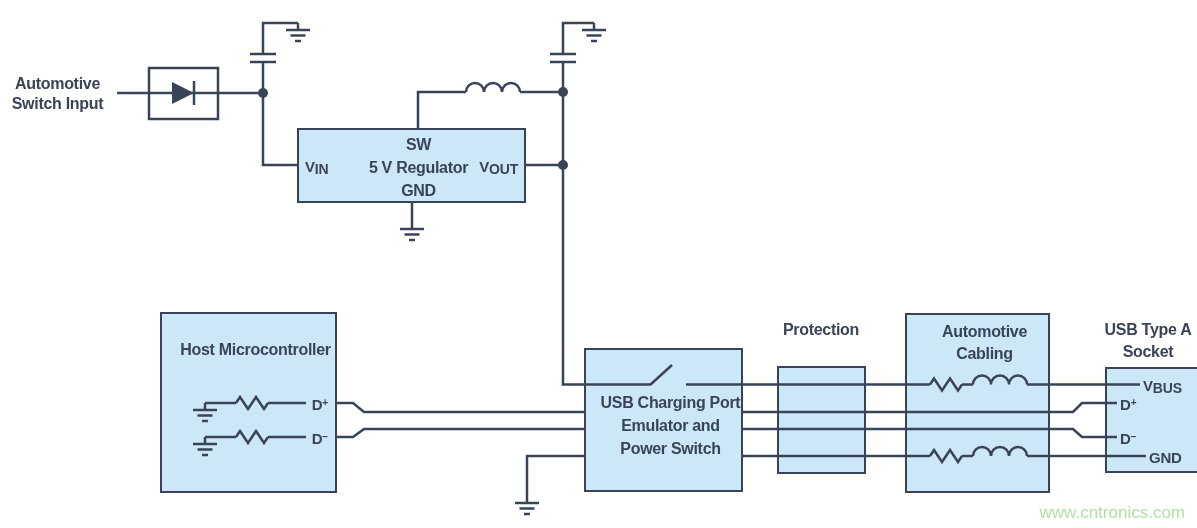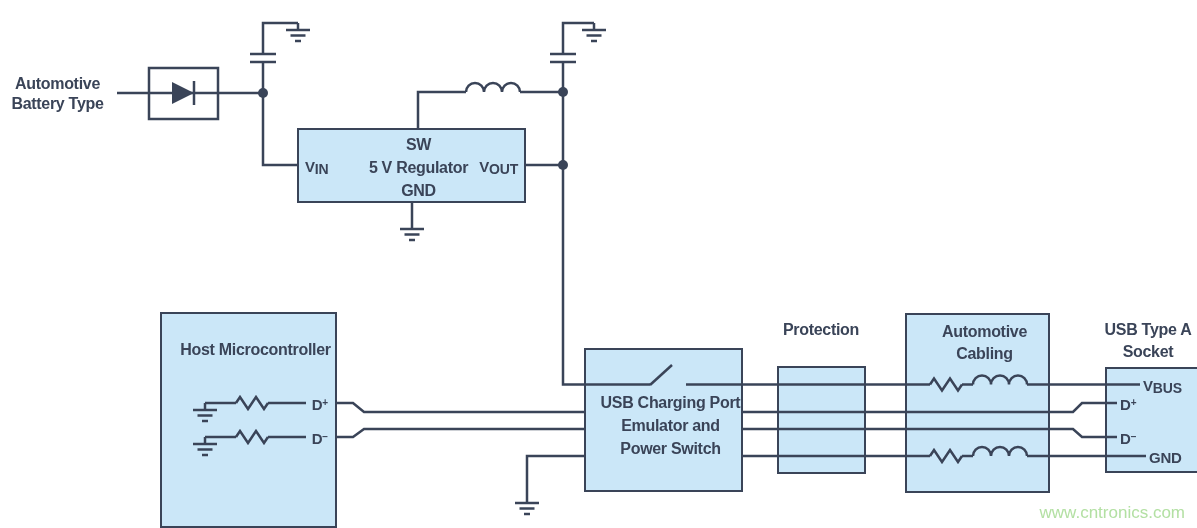--- a/index.html
+++ b/index.html
@@ -38,21 +38,21 @@
 <div id="stage">
 
   <div class="blk" style="left:297px;top:128px;width:229px;height:75px;">
     <div class="ct" style="top:6px">SW</div>
     <div class="ct" style="top:29px">5 V Regulator</div>
     <div class="ct" style="top:52px">GND</div>
     <div class="pin" style="left:6px;top:29px"><span>V</span><sub>IN</sub></div>
     <div class="pin" style="right:6px;top:29px"><span>V</span><sub>OUT</sub></div>
   </div>
 
-  <div class="blk" style="left:160px;top:312px;width:177px;height:216px;padding-left:32px;">
+  <div class="blk" style="left:160px;top:312px;width:177px;height:181px;padding-left:32px;">
     <div class="ct" style="top:27px">Host Microcontroller</div>
     <div class="pin" style="right:7px;top:83px"><span>D</span><sup>+</sup></div>
     <div class="pin" style="right:7px;top:117px"><span>D</span><sup>−</sup></div>
   </div>
 
   <div class="blk" style="left:584px;top:348px;width:159px;height:144px;">
     <div class="ct" style="top:67px">Emulator and</div>
     <div class="ct" style="top:44px">USB Charging Port</div>
     <div class="ct" style="top:90px">Power Switch</div>
   </div>
@@ -162,21 +162,21 @@
       <path class="w" d="M743,456 H930"></path>
       <use href="#res" x="930" y="456"></use>
       <path class="w" d="M962,456 H973"></path>
       <use href="#ind" x="973" y="456"></use>
       <path class="w" d="M1027,456 H1146"></path>
     </g>
   </svg>
 
   <div class="lbl t" style="left:0;top:74px;width:115px;line-height:20px;">
     <div>Automotive</div>
-    <div>Battery Type</div>
+    <div>Switch Input</div>
   </div>
 
   <div class="lbl t" style="left:741px;top:319px;width:160px;line-height:21.5px;">
     <div>Protection</div>
   </div>
 
   <div class="lbl t" style="left:1085px;top:319px;width:126px;line-height:21.5px;">
     <div>USB Type A</div>
     <div>Socket</div>
   </div>

